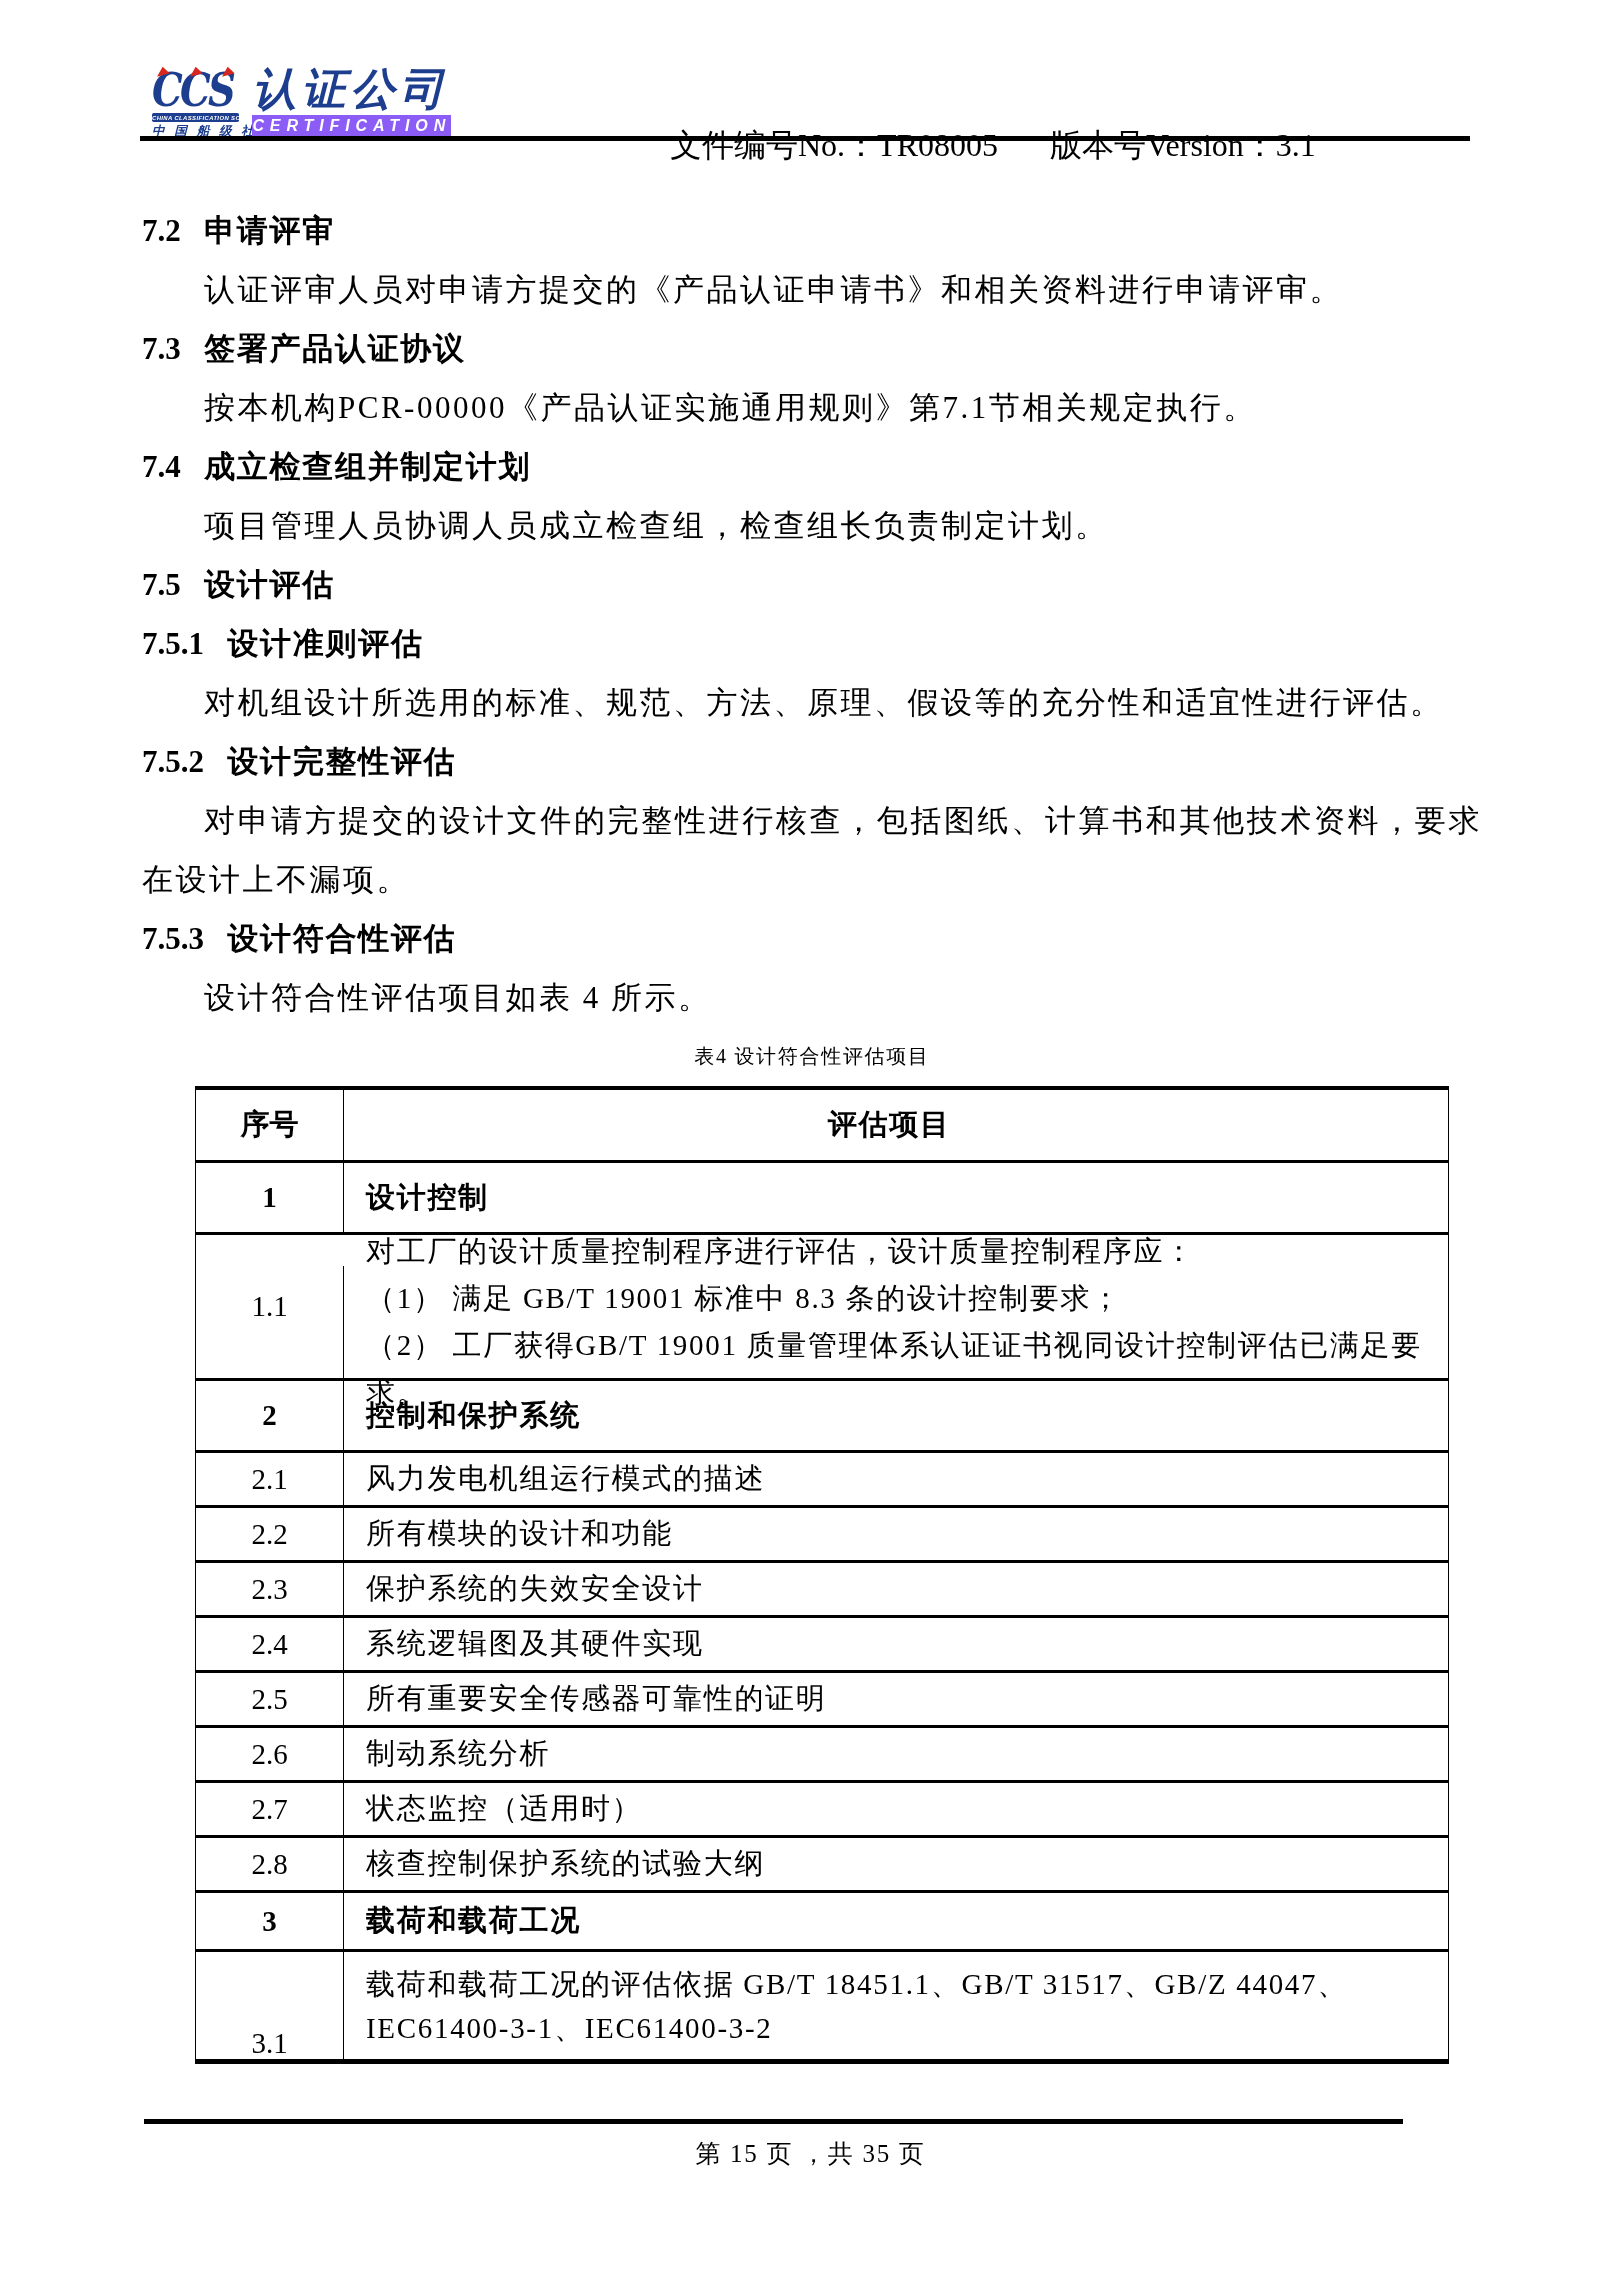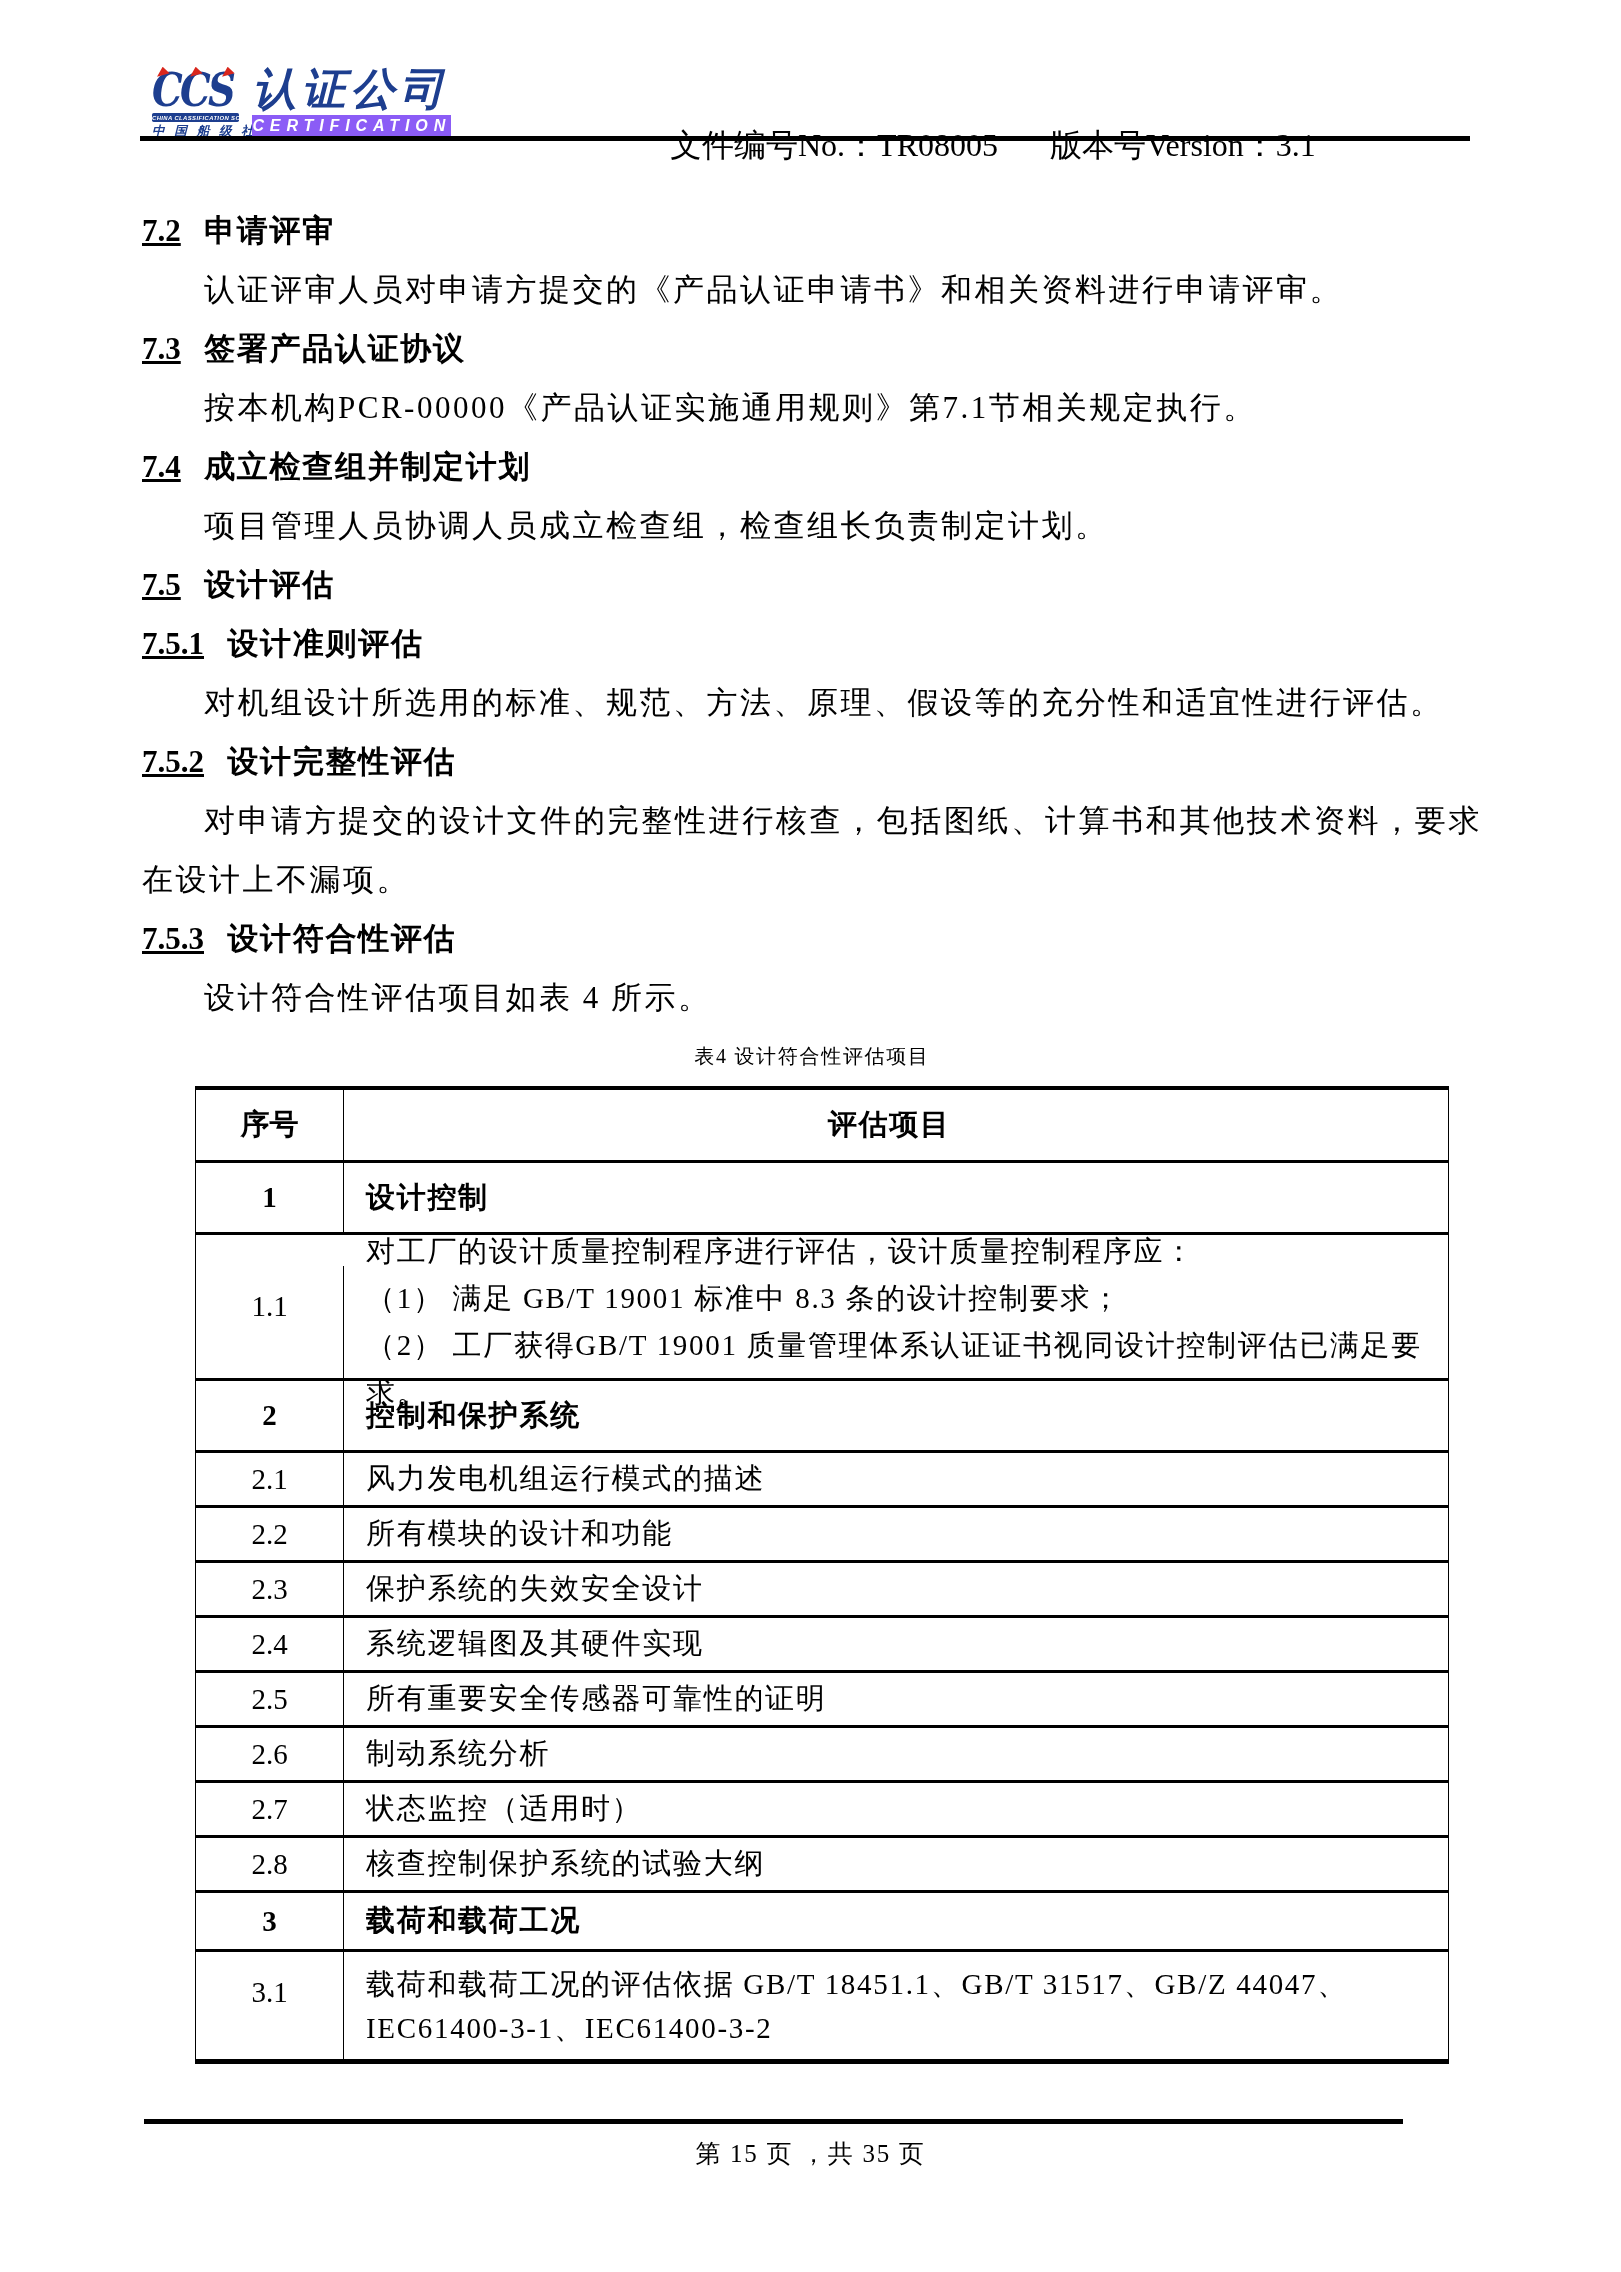--- a/index.html
+++ b/index.html
@@ -34,21 +34,21 @@
     letter-spacing:5.9px; text-align:center; padding:1.7px 0 2.5px; white-space:nowrap;
   }
   .doc-info { position:absolute; left:670px; top:92px; font-size:32px;
     display:flex; gap:52px; white-space:nowrap;margin-top:32px; }
   .header-rule { position:absolute; left:140px; top:136px; width:1330px;
     height:5px; background:#000; }
   
   .content { position:absolute; left:142px; top:201px; width:1340px;
     font-size:31px; }
   .hline { height:59px; display:flex; align-items:center; font-weight:bold; }
-  .hnum { margin-right:23.4px; letter-spacing:0;text-decoration:underline; }
+  .hnum { margin-right:23.4px; letter-spacing:0; }
   .htitle { letter-spacing:1.7px; }
   .para { line-height:59px; text-align:justify; text-indent:62px;
     letter-spacing:2.5px; }
   .tbl-caption { height:59px; line-height:59px; text-align:center;
     font-size:20px; letter-spacing:1.7px; }
   
   .dtable { margin-left:53px; width:1254px; box-sizing:border-box;
     border:1.7px solid #000; border-top:4.2px solid #000; border-bottom:5.9px solid #000;
     font-size:29px; }
   .trow { display:flex; border-top:3.3px solid #000; box-sizing:border-box; }
@@ -57,21 +57,21 @@
     justify-content:center; box-sizing:border-box; }
   .cell-content { flex:1; border-left:1.7px solid #000; padding-left:22px;
     padding-right:13.4px; display:flex; align-items:center; box-sizing:border-box;
     letter-spacing:1.7px; }
   .cell-content.center { justify-content:center; padding-left:0; }
   .bold { font-weight:bold; }
   .r-head { height:70px; } .r-sec { height:72px; } .r-sub { height:146px; }
   .r-item { height:55px; } .r-sec3 { height:59px; } .r-last { height:110px; }
   .r-sub .cell-content { flex-direction:column; align-items:flex-start;
     justify-content:center; line-height:47px;margin-top:31px; }
-  .r-last .cell-no { align-items:flex-start; padding-top:24px; }
+  .r-last .cell-no { align-items:flex-start; padding-top:75px; }
   .r-last .cell-content { align-items:flex-start; padding-top:10px;
     line-height:44px; }
   
   .footer-rule { position:absolute; left:144px; top:2119px; width:1259px;
     height:5px; background:#000; }
   .footer-text { position:absolute; left:0; top:2137px; width:1621px;
     text-align:center; font-size:25px; letter-spacing:1.7px; }
 </style>
 </head>
 <body>

